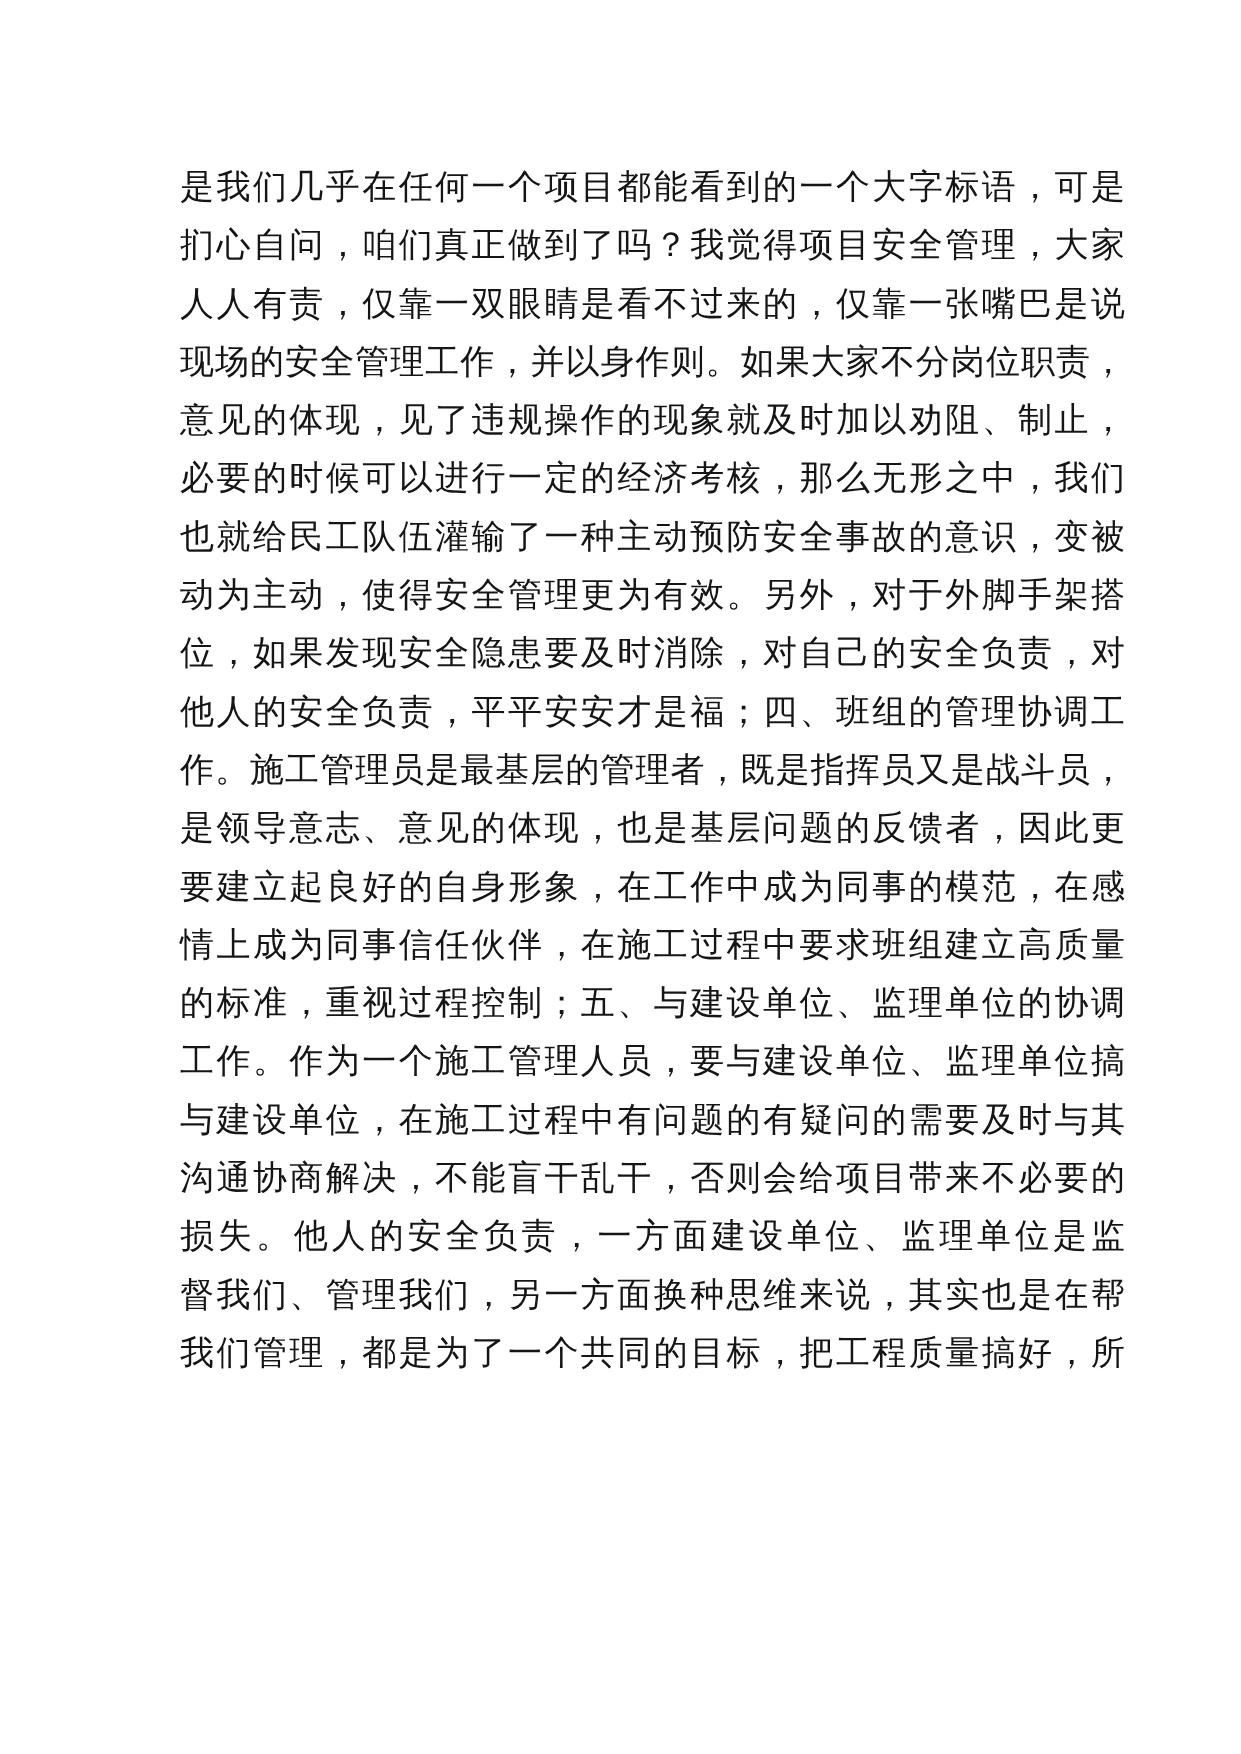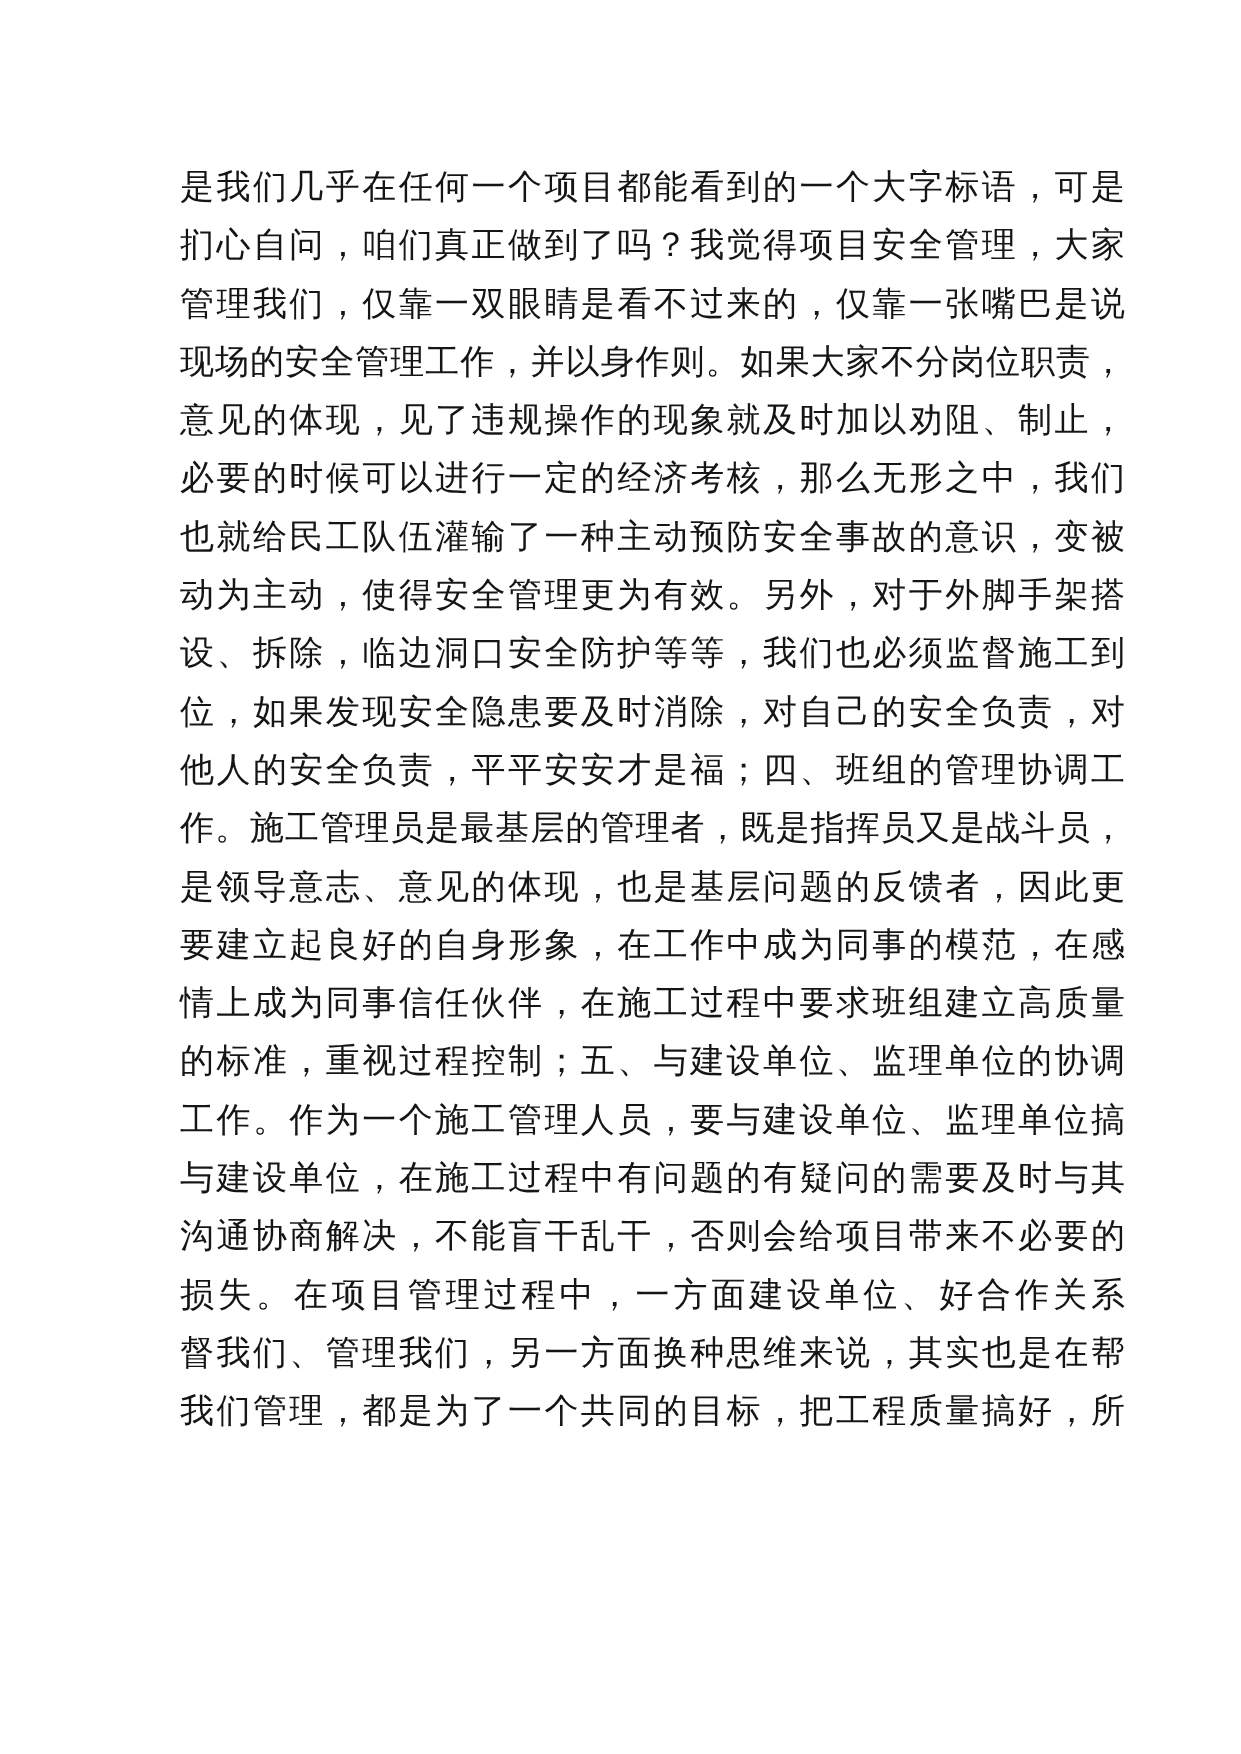--- a/index.html
+++ b/index.html
@@ -35,34 +35,33 @@
     overflow: visible;
   }
 </style>
 </head>
 <body>
 
 <div class="page">
   <div class="text-block">
     <div class="text-line">是我们几乎在任何一个项目都能看到的一个大字标语，可是</div>
     <div class="text-line">扪心自问，咱们真正做到了吗？我觉得项目安全管理，大家</div>
-    <div class="text-line">管理我们，仅靠一双眼睛是看不过来的，仅靠一张嘴巴是说</div>
+    <div class="text-line">人人有责，仅靠一双眼睛是看不过来的，仅靠一张嘴巴是说</div>
     <div class="text-line">现场的安全管理工作，并以身作则。如果大家不分岗位职责，</div>
     <div class="text-line">意见的体现，见了违规操作的现象就及时加以劝阻、制止，</div>
     <div class="text-line">必要的时候可以进行一定的经济考核，那么无形之中，我们</div>
     <div class="text-line">也就给民工队伍灌输了一种主动预防安全事故的意识，变被</div>
     <div class="text-line">动为主动，使得安全管理更为有效。另外，对于外脚手架搭</div>
-    <div class="text-line">设、拆除，临边洞口安全防护等等，我们也必须监督施工到</div>
     <div class="text-line">位，如果发现安全隐患要及时消除，对自己的安全负责，对</div>
     <div class="text-line">他人的安全负责，平平安安才是福；四、班组的管理协调工</div>
     <div class="text-line">作。施工管理员是最基层的管理者，既是指挥员又是战斗员，</div>
     <div class="text-line">是领导意志、意见的体现，也是基层问题的反馈者，因此更</div>
     <div class="text-line">要建立起良好的自身形象，在工作中成为同事的模范，在感</div>
     <div class="text-line">情上成为同事信任伙伴，在施工过程中要求班组建立高质量</div>
     <div class="text-line">的标准，重视过程控制；五、与建设单位、监理单位的协调</div>
     <div class="text-line">工作。作为一个施工管理人员，要与建设单位、监理单位搞</div>
     <div class="text-line">与建设单位，在施工过程中有问题的有疑问的需要及时与其</div>
     <div class="text-line">沟通协商解决，不能盲干乱干，否则会给项目带来不必要的</div>
-    <div class="text-line">损失。在项目管理过程中，一方面建设单位、好合作关系</div>
+    <div class="text-line">损失。他人的安全负责，一方面建设单位、监理单位是监</div>
     <div class="text-line">督我们、管理我们，另一方面换种思维来说，其实也是在帮</div>
     <div class="text-line">我们管理，都是为了一个共同的目标，把工程质量搞好，所</div>
   </div>
 </div>
 
 </body></html>

